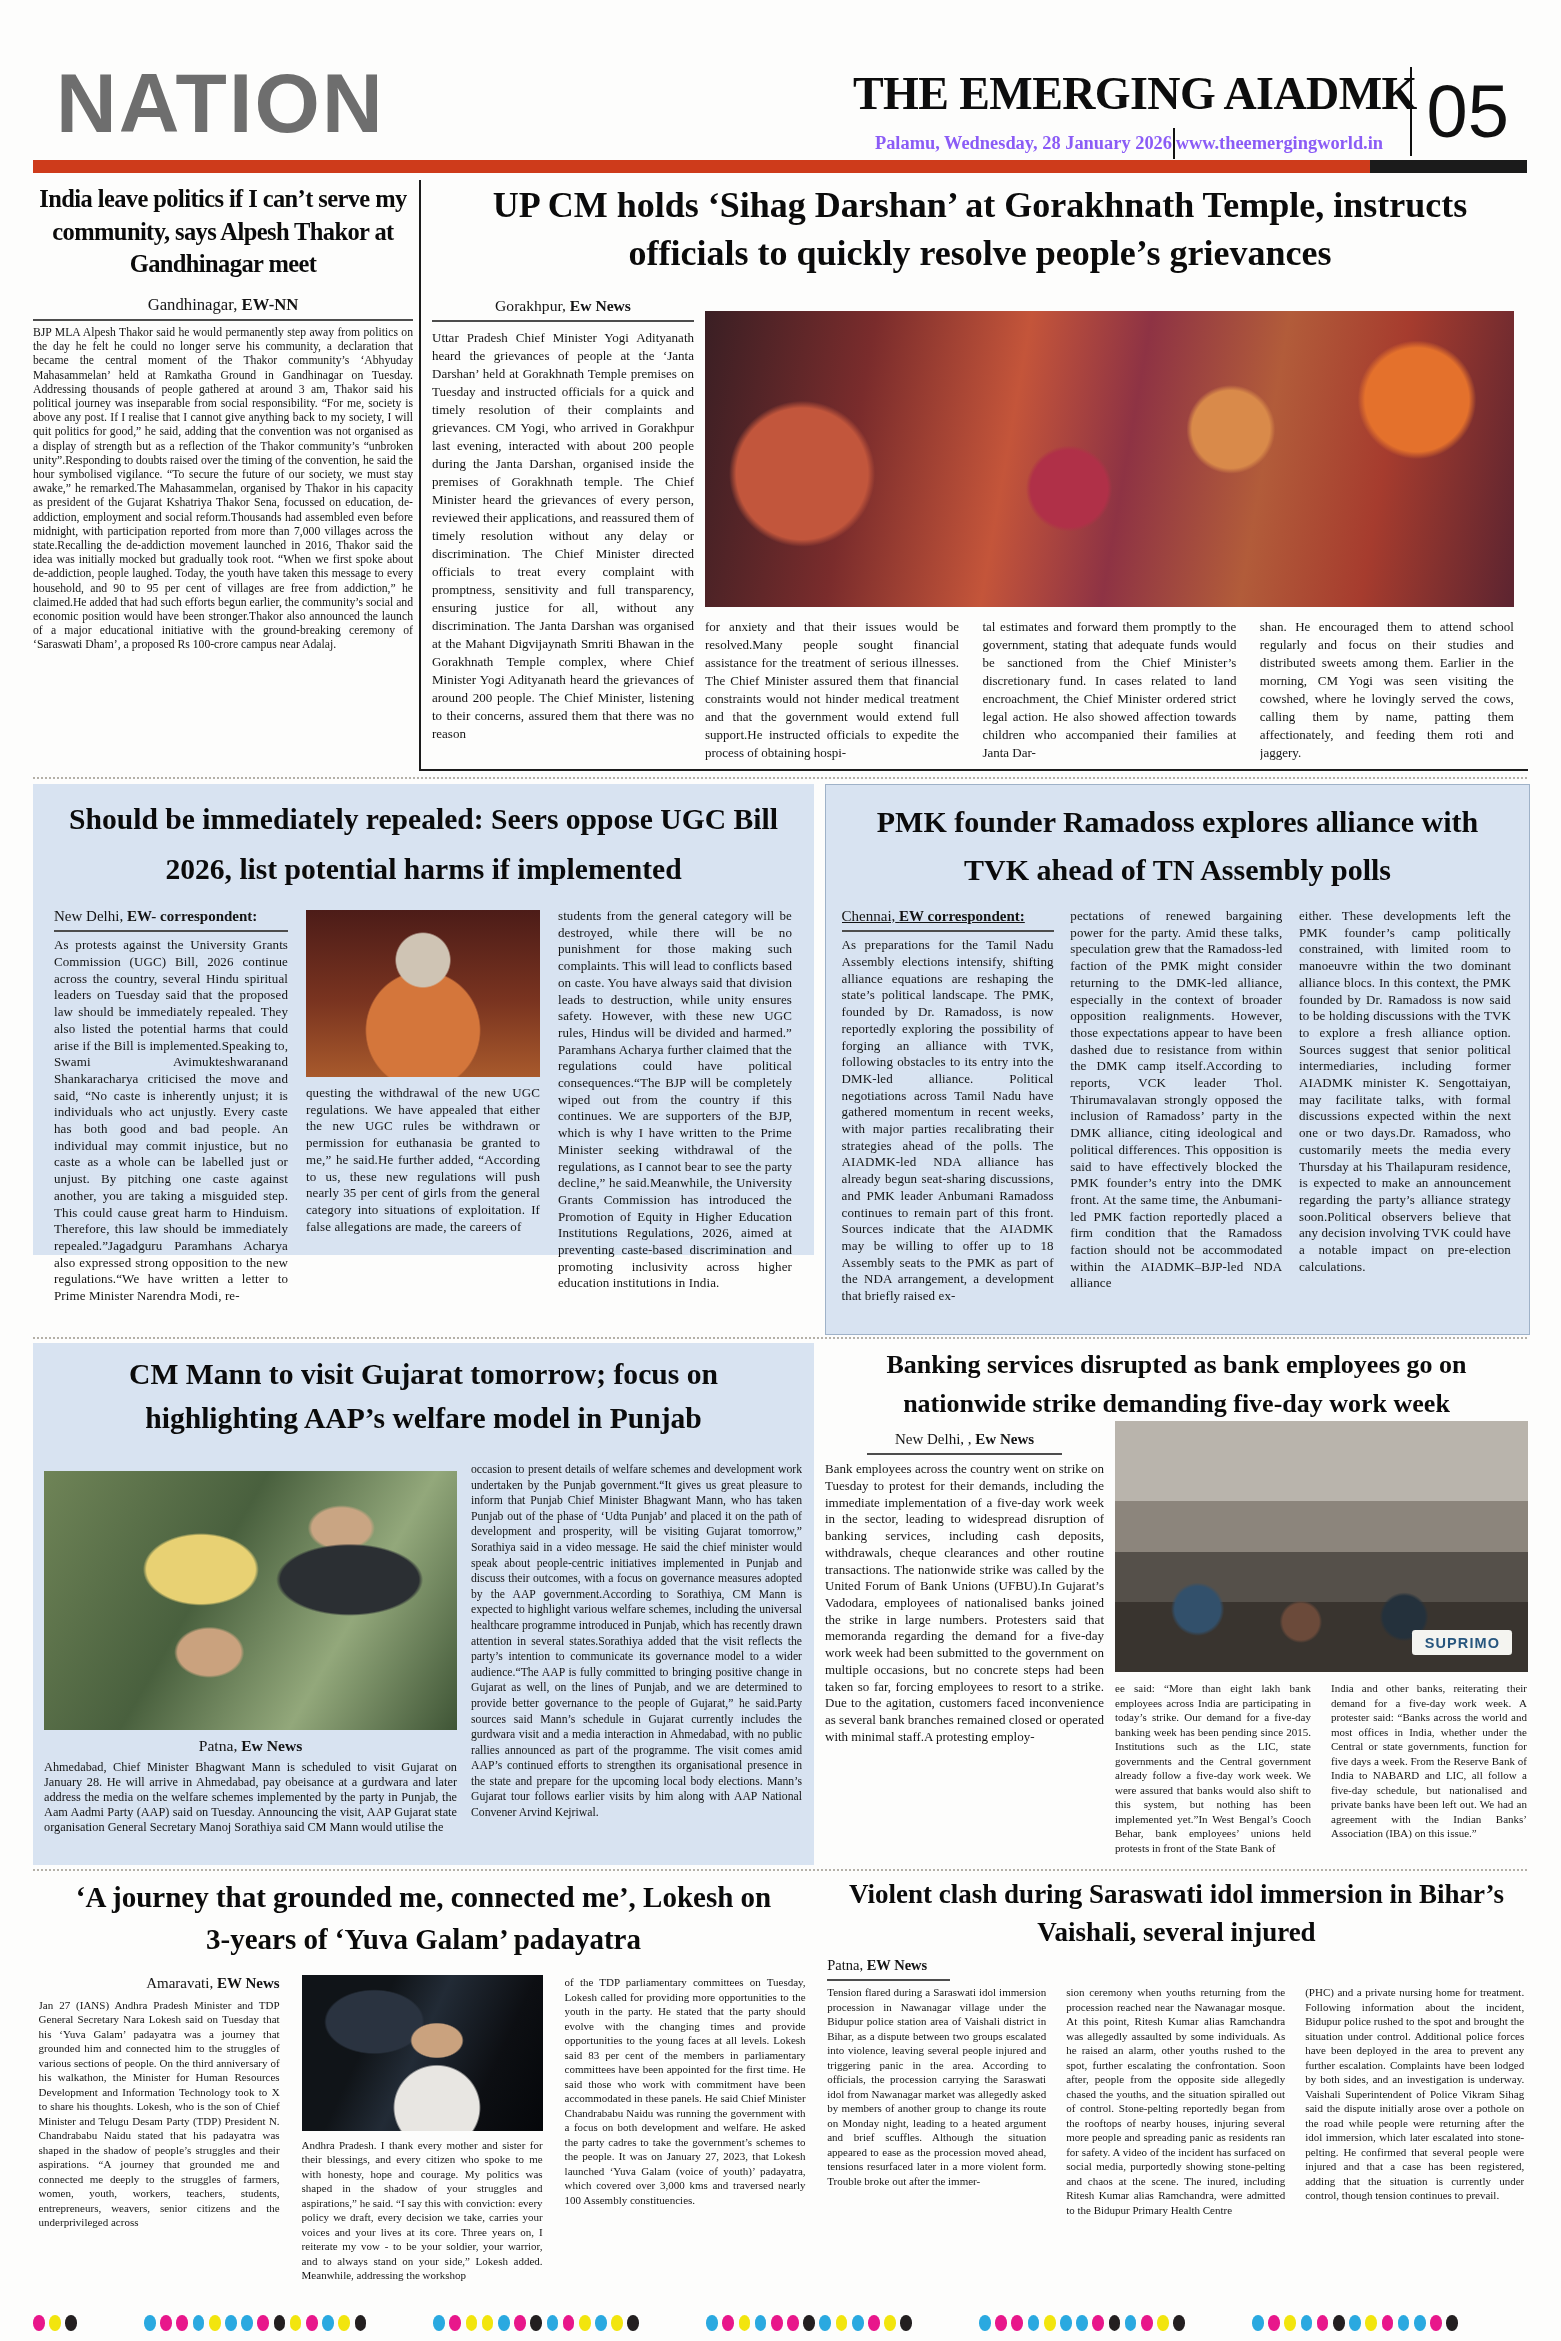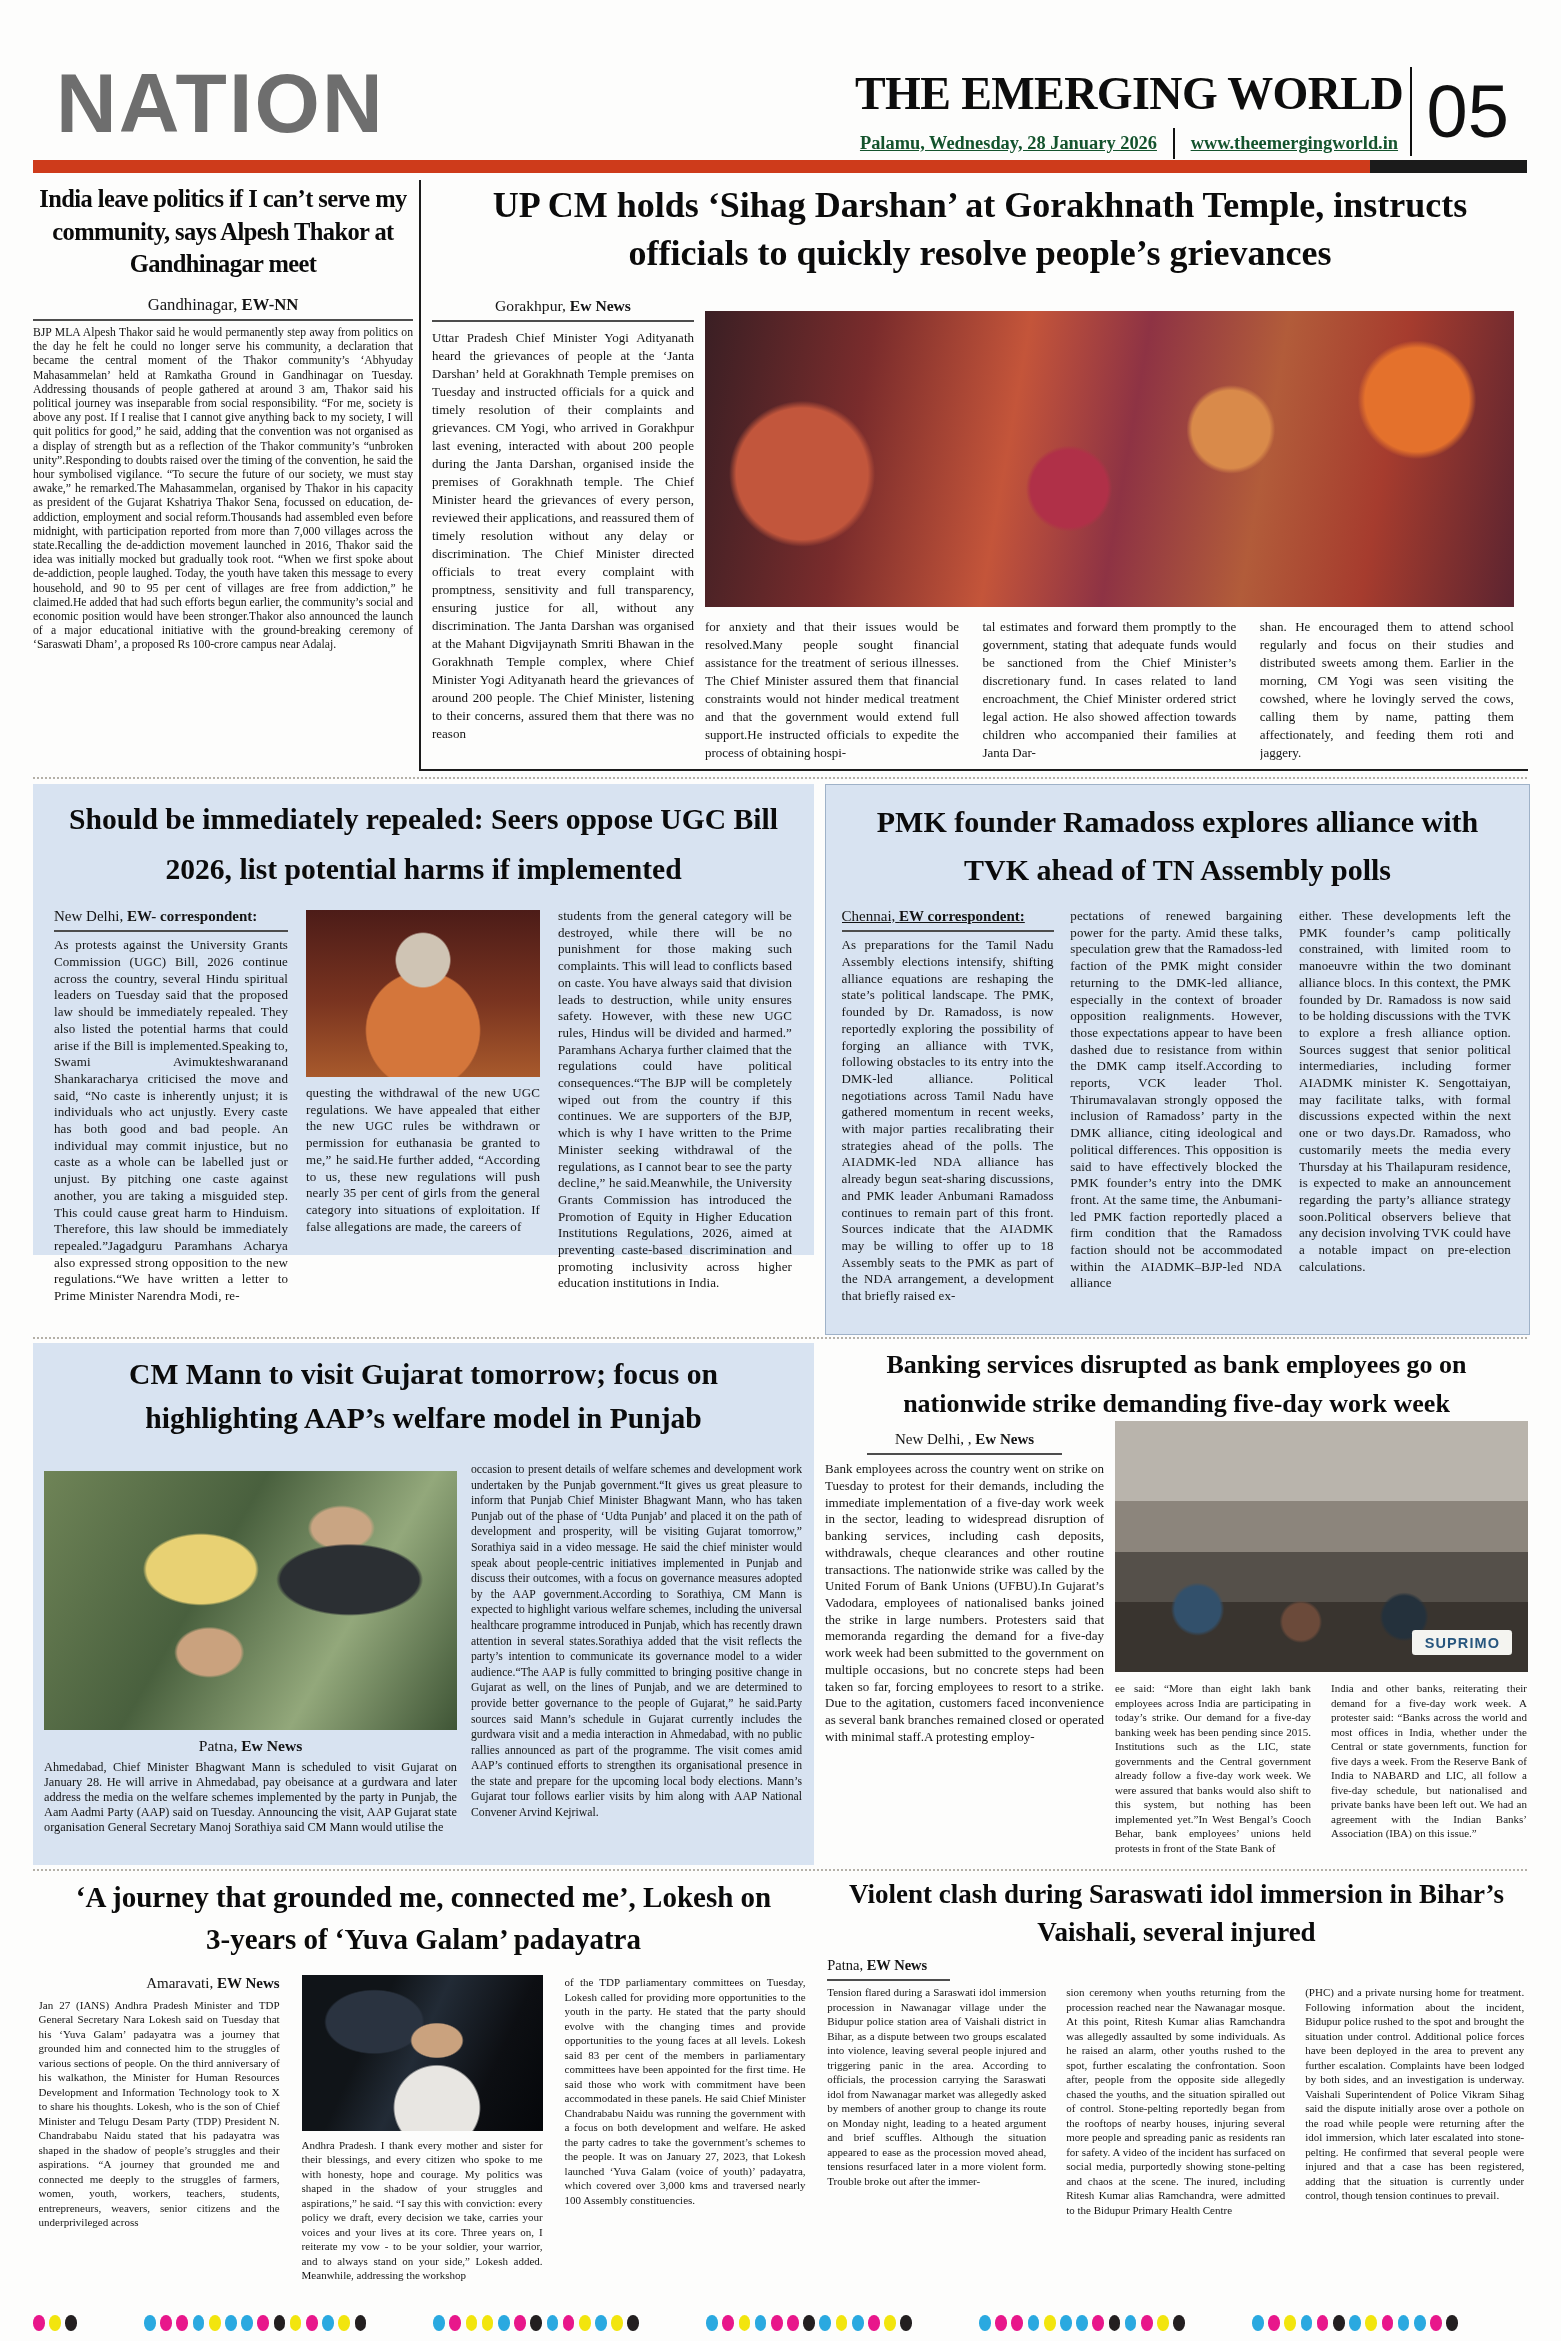--- a/index.html
+++ b/index.html
@@ -1,21 +1,21 @@
 <!DOCTYPE html>
 <html style="font-size:9px"><head>
 <meta charset="utf-8">
 <style>
   html,body{margin:0;padding:0;background:#e9e9e9;}
   #page{position:relative;width:1561px;height:2342px;background:#fdfdfc;font-family:"Liberation Serif",serif;color:#141414;overflow:hidden;}
   .abs{position:absolute;}
   
   .section-title{font-family:"Liberation Sans",sans-serif;font-weight:bold;color:#6e6e6e;font-size:84px;letter-spacing:2.2px;line-height:1;}
   .masthead{font-family:"Liberation Serif",serif;font-weight:bold;font-size:46px;color:#0d0d0d;letter-spacing:-0.6px;white-space:nowrap;}
-  .dateline-row{display:flex;align-items:center;gap:16px;font-weight:bold;font-size:18.4px;color:#14532d;text-decoration:underline;}
+  .dateline-row{display:flex;align-items:center;gap:1px;font-weight:bold;font-size:18.4px;color:#8b5cf6;}
   .dateline-row .vline{display:inline-block;width:1.7px;height:31px;background:#111;}
   .pageno{font-size:74px;line-height:1;color:#101010;font-family:"Liberation Sans",sans-serif;font-weight:300;}
   .pageno-wrap{border-left:2.2px solid #101010;padding-left:14.5px;}
   .accent-bar{height:13px;}
   
   .headline{font-weight:bold;text-align:center;color:#0b0b0b;line-height:1.32;}
   .byline{text-align:center;white-space:nowrap;overflow:hidden;}
   .byline .city{font-weight:normal;}
   .byline .agency{font-weight:bold;}
   .byline-rule{height:2.2px;background:#4d4d4d;margin-top:4.5px;}
@@ -34,21 +34,21 @@
   .caption .agency{font-weight:bold;}
 </style>
 </head>
 <body>
 
 <div id="page">
 
   <div class="abs section-title" style="left:56px;top:61px;">NATION</div>
 
   <div class="abs" style="left:853px;top:67px;width:552px;text-align:center;">
-    <div class="masthead">THE EMERGING WORLD</div>
+    <div class="masthead">THE EMERGING AIADMK</div>
     <div class="dateline-row" style="justify-content:center;margin-top:7.8px;">
       <span>Palamu, Wednesday, 28 January 2026</span>
       <span class="vline"></span>
       <span>www.theemergingworld.in</span>
     </div>
   </div>
   <div class="abs pageno-wrap" style="left:1410px;top:67px;height:89px;display:flex;align-items:center;">
     <span class="pageno">05</span>
   </div>
 

